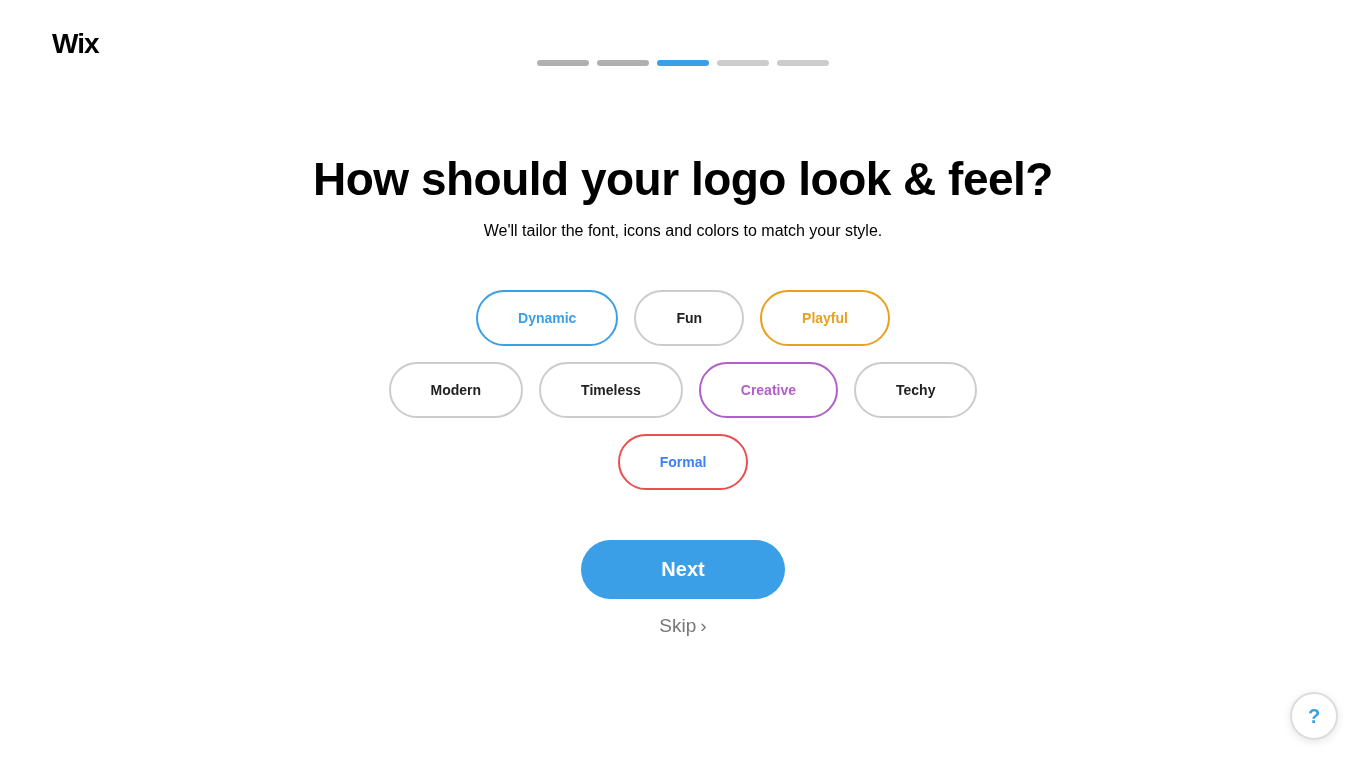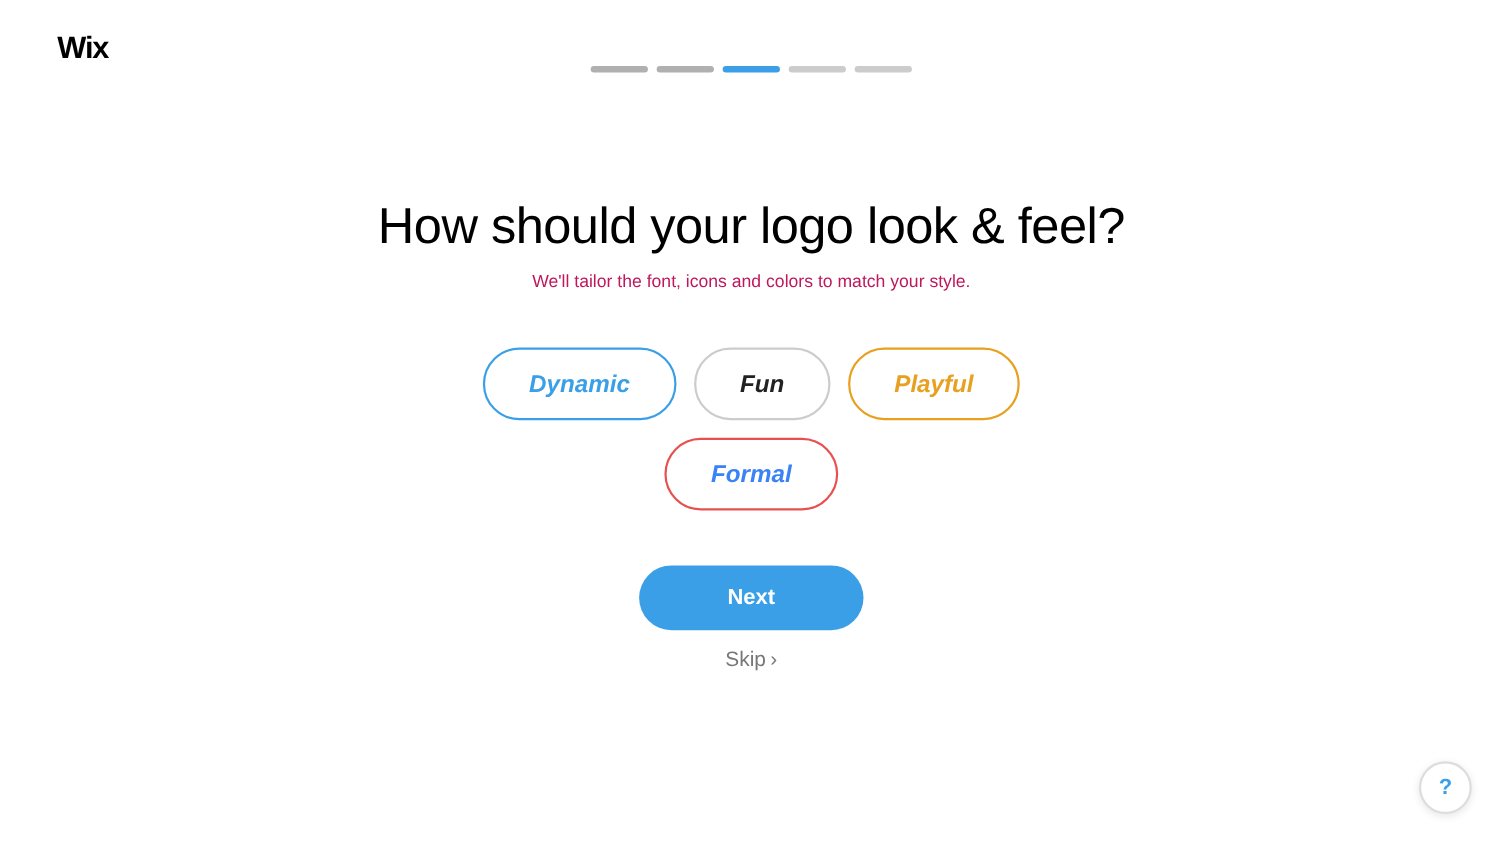--- a/index.html
+++ b/index.html
@@ -60,30 +60,30 @@
       display: flex;
       flex-direction: column;
       align-items: center;
       justify-content: center;
       height: 100%;
       padding-top: 20px;
     }
 
     .main-title {
       font-size: 46px;
-      font-weight: 400;
+      font-weight: 700;
       color: #000;
       text-align: right;
       margin-bottom: 16px;
       letter-spacing: -0.5px;
     }
 
     .main-subtitle {
       font-size: 16px;
-      color: #be185d;
+      color: #000000;
       text-align: center;
       margin-bottom: 50px;
     }
 
     
     .options-container {
       display: flex;
       flex-direction: column;
       align-items: center;
       gap: 16px;
@@ -95,27 +95,26 @@
       gap: 16px;
       align-items: center;
       justify-content: center;
     }
 
     .style-option {
       padding: 18px 40px;
       border-radius: 50px;
       border: 2px solid #ccc;
       background: #fff;
-      font-size: 22px;
+      font-size: 14px;
       font-weight: 600;
       color: #222;
       cursor: pointer;
       transition: all 0.2s;
       white-space: nowrap;
-      font-style: italic;
     }
 
     
     .style-option.selected-blue {
       border-color: #3b9fe8;
       color: #3b9fe8;
       border-width: 2px;
     }
 
     .style-option.selected-orange {
@@ -202,20 +201,26 @@
   <p class="main-subtitle">We'll tailor the font, icons and colors to match your style.</p>
 
   <div class="options-container">
 
     <div class="options-row">
       <button class="style-option selected-blue">Dynamic</button>
       <button class="style-option">Fun</button>
       <button class="style-option selected-orange">Playful</button>
     </div>
 
+    <div class="options-row">
+      <button class="style-option">Modern</button>
+      <button class="style-option">Timeless</button>
+      <button class="style-option selected-purple">Creative</button>
+      <button class="style-option">Techy</button>
+    </div>
 
     <div class="options-row">
       <button class="style-option selected-red">Formal</button>
     </div>
 
   </div>
 
   <button class="next-button">Next</button>
 
   <a class="skip-link">

